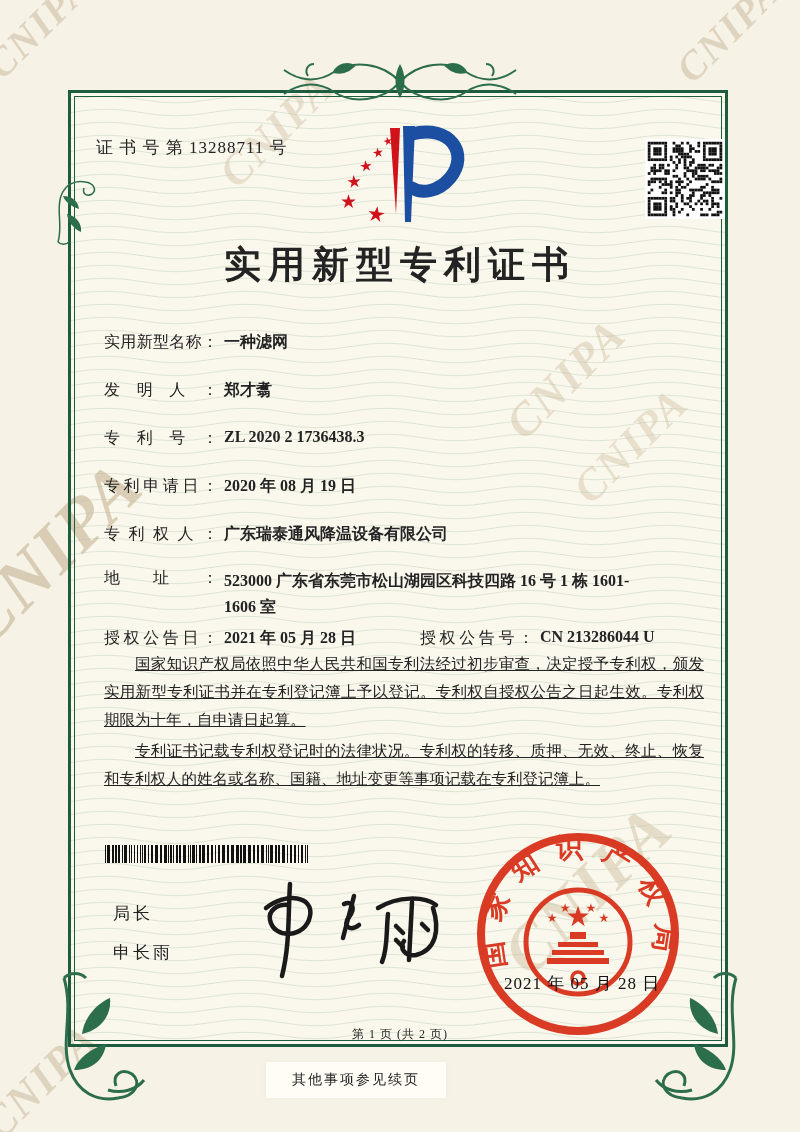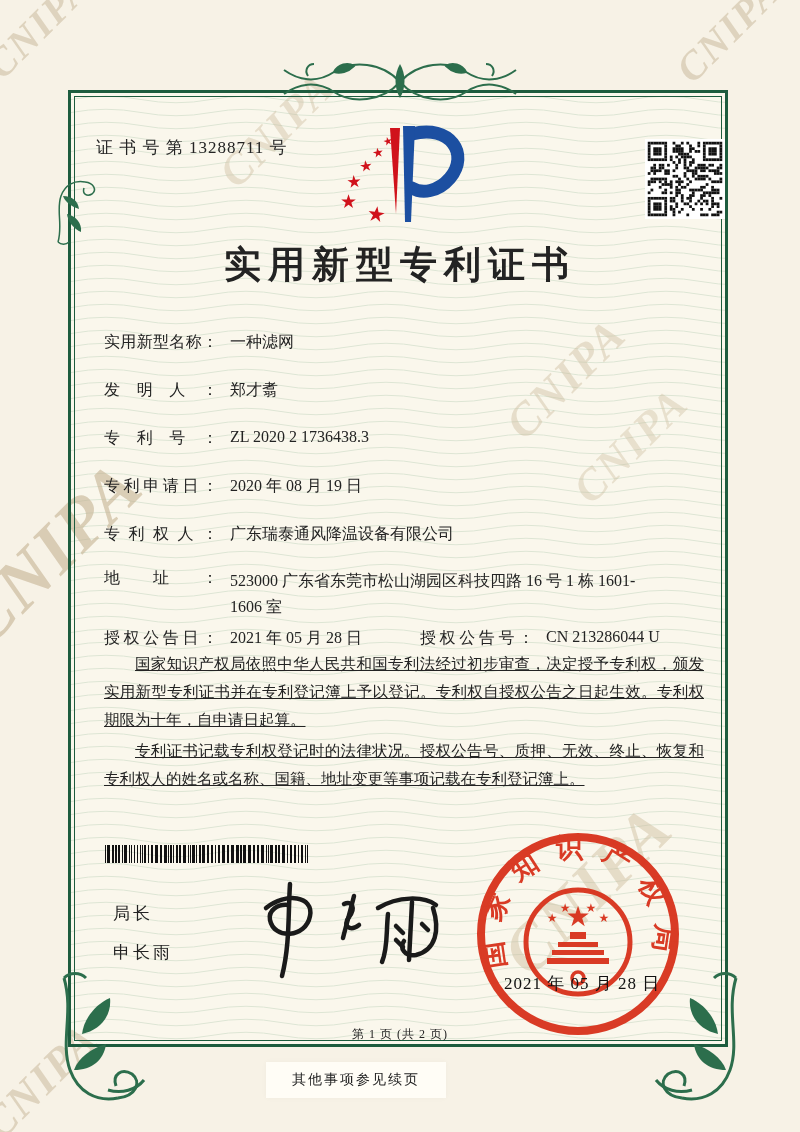--- a/index.html
+++ b/index.html
@@ -39,21 +39,21 @@
     font-size:37px;font-weight:bold;letter-spacing:7px;
   }
   
   .fields{left:104px;top:332px;width:600px;font-size:16px;}
   .frow{position:absolute;left:0;white-space:nowrap;}
   .lbl{
     display:inline-block;width:114px;
     text-align:justify;text-align-last:justify;
     vertical-align:top;
   }
-  .val{display:inline-block;margin-left:12px;vertical-align:top;white-space:normal;}
+  .val{display:inline-block;margin-left:6px;vertical-align:top;white-space:normal;font-weight:bold;}
   .val-wrap{max-width:428px;line-height:1.65;}
   .frow2{position:absolute;left:316px;white-space:nowrap;}
   
   .paras{left:104px;top:650px;width:600px;font-size:15.5px;line-height:1.82;text-align:justify;}
   .paras p{margin:0 0 2px 0;text-indent:2em;text-decoration:underline;}
   
   .barcode{left:105px;top:845px;width:230px;height:18px;display:flex;align-items:stretch;overflow:hidden;}
   .barcode div{height:100%;}
   
   .director{left:113px;top:902px;font-size:17px;letter-spacing:3px;}
@@ -518,21 +518,21 @@
   <div class="frow" style="top:296px;">
     <span class="lbl">授权公告日：</span><span class="val">2021 年 05 月 28 日</span>
   </div>
   <div class="frow2" style="top:296px;">
     <span class="lbl">授权公告号：</span><span class="val">CN 213286044 U</span>
   </div>
 </div>
 
 <div class="content abs paras">
   <p>国家知识产权局依照中华人民共和国专利法经过初步审查，决定授予专利权，颁发实用新型专利证书并在专利登记簿上予以登记。专利权自授权公告之日起生效。专利权期限为十年，自申请日起算。</p>
-  <p>专利证书记载专利权登记时的法律状况。授权公告号、质押、无效、终止、恢复和专利权人的姓名或名称、国籍、地址变更等事项记载在专利登记簿上。</p>
+  <p>专利证书记载专利权登记时的法律状况。专利权的转移、质押、无效、终止、恢复和专利权人的姓名或名称、国籍、地址变更等事项记载在专利登记簿上。</p>
 </div>
 
 <div class="content abs barcode" id="barcode">
     <div style="width: 1px; background: rgb(17, 17, 17); margin-right: 1px;"></div>
     <div style="width: 3px; background: rgb(17, 17, 17); margin-right: 2px;"></div>
     <div style="width: 2px; background: rgb(17, 17, 17); margin-right: 1px;"></div>
     <div style="width: 2px; background: rgb(17, 17, 17); margin-right: 1px;"></div>
     <div style="width: 2px; background: rgb(17, 17, 17); margin-right: 2px;"></div>
     <div style="width: 1px; background: rgb(17, 17, 17); margin-right: 1px;"></div>
     <div style="width: 3px; background: rgb(17, 17, 17); margin-right: 2px;"></div>

